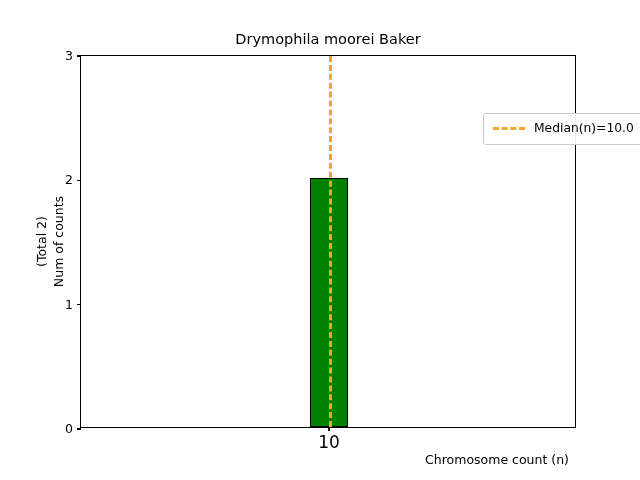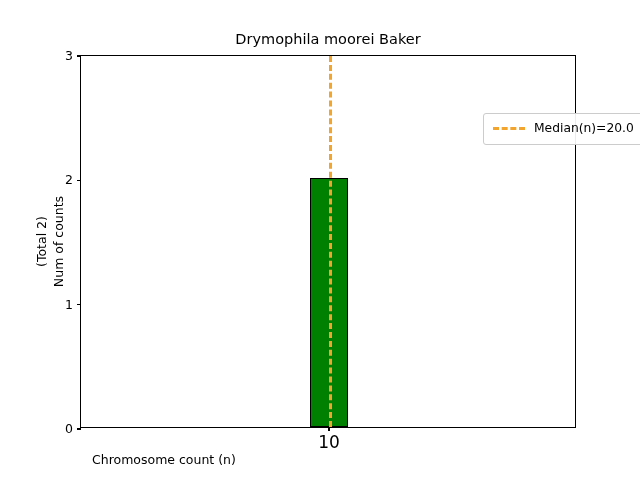--- a/index.html
+++ b/index.html
@@ -122,24 +122,24 @@
     width: 80px;
     text-align: center;
     font-size: 17px;
     line-height: 18px;
     white-space: nowrap;
   }
 
   
   .xlabel {
     position: absolute;
-    left: 92px;
+    left: 73px;
     top: 452px;
     width: 496px;
-    text-align: left;
+    text-align: right;
     font-size: 12.5px;
     line-height: 16px;
     white-space: nowrap;
   }
 
   .ylabel {
     position: absolute;
     left: 0;
     top: 0;
     width: 373px;
@@ -220,21 +220,21 @@
     </div>
 
     <div class="xtick" id="xtick-0" style="left: 248px;">
       <span class="tick-mark"></span>
       <span class="tick-label">10</span>
     </div>
 
     <div class="legend">
       <div class="legend-row">
         <span class="legend-sample"></span>
-        <span>Median(n)=20.0</span>
+        <span>Median(n)=10.0</span>
       </div>
     </div>
 
   </div>
 
   <div class="xlabel">Chromosome count (n)</div>
 
   <div class="ylabel">
     <span class="line">(Total 2)</span>
     <span class="line">Num of counts</span>

